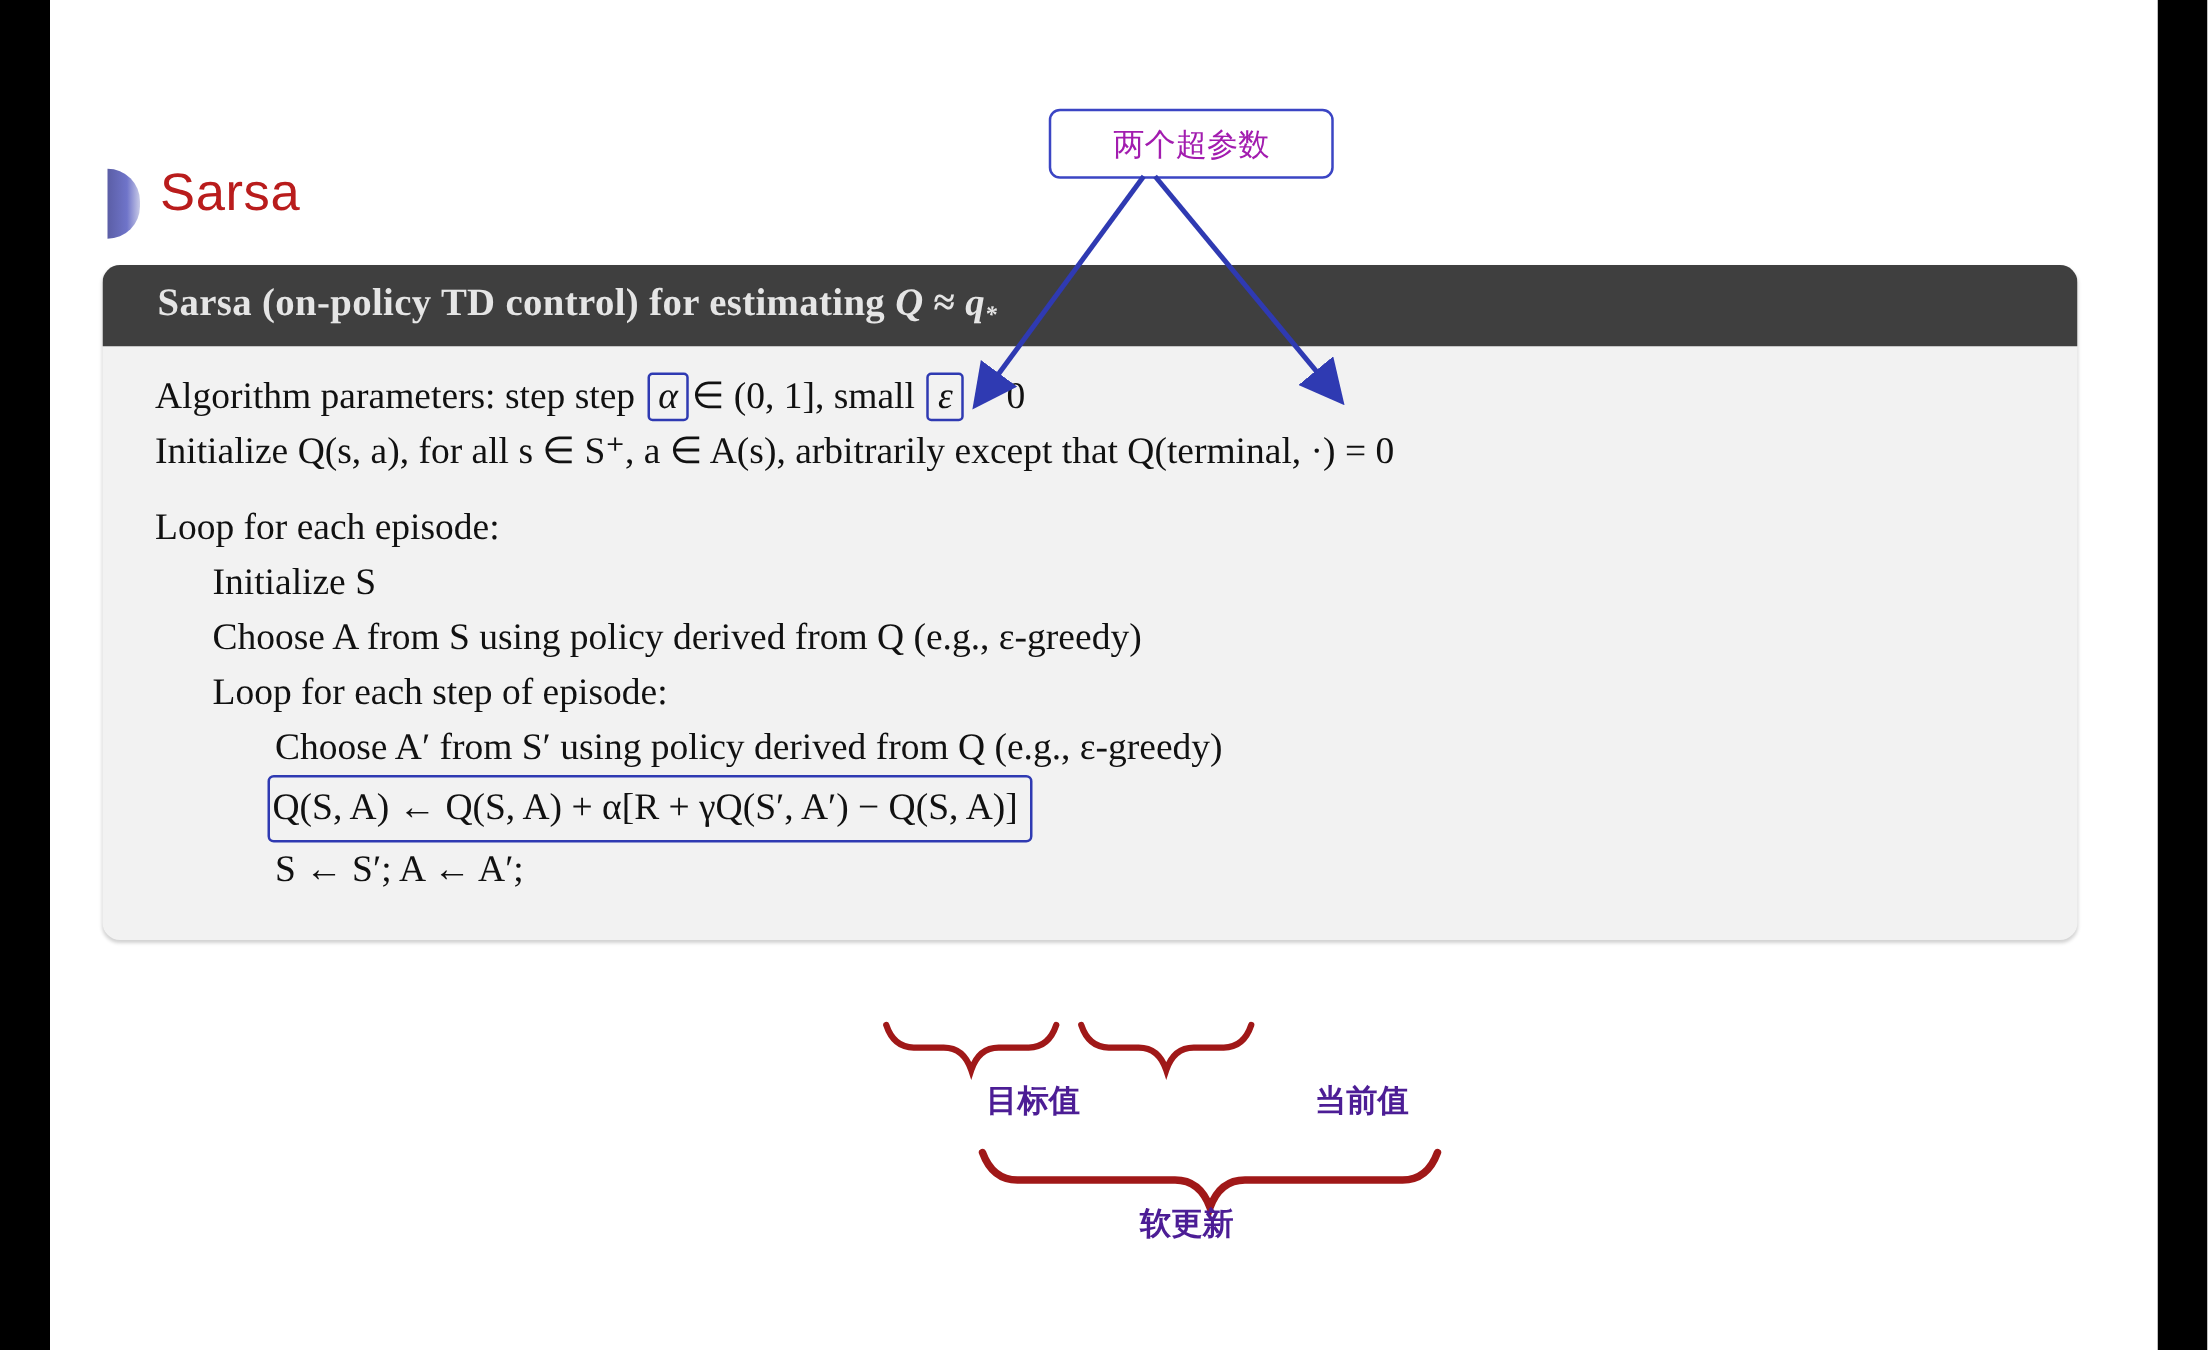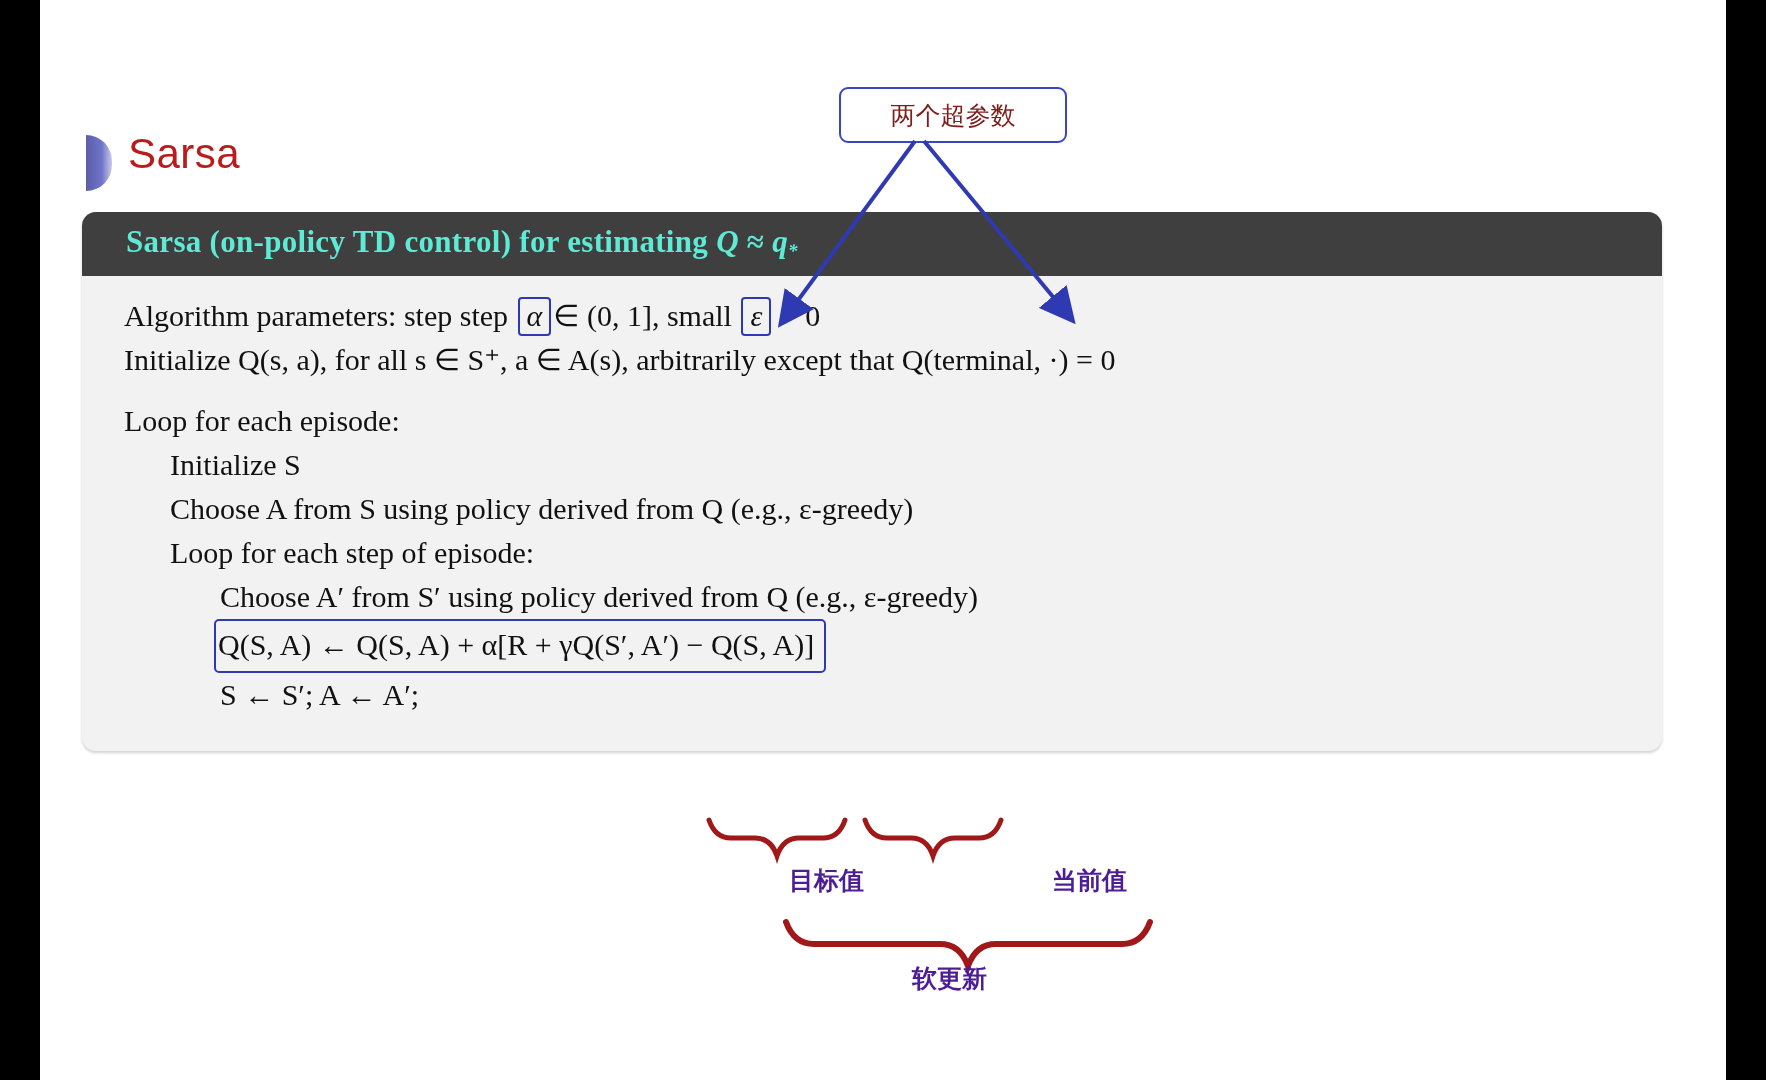--- a/index.html
+++ b/index.html
@@ -65,21 +65,21 @@
     left: 42px;
     top: 212px;
     width: 1580px;
     background: #f2f2f2;
     border-radius: 14px;
     box-shadow: 0 2px 3px rgba(0,0,0,0.18);
     overflow: hidden;
   }
   .algo-header {
     background: #3f3f3f;
-    color: #5eead4;
+    color: #e5e5e5;
     padding: 12px 44px 14px 44px;
     font-size: 31px;
     font-weight: bold;
     letter-spacing: 0.3px;
   }
   .algo-header .mathit { font-style: italic; }
   .algo-body {
     padding: 18px 42px 34px 42px;
     font-size: 30px;
     color: #111111;
@@ -116,21 +116,21 @@
     width: 224px;
     height: 52px;
     border: 2px solid #3b45c4;
     border-radius: 9px;
     background: #ffffff;
     display: flex;
     align-items: center;
     justify-content: center;
     font-family: "Liberation Sans", sans-serif;
     font-size: 25px;
-    color: #7f1d1d;
+    color: #a21caf;
   }
 
   .overlay-svg {
     position: absolute;
     left: 0; top: 0;
     width: 1766px;
     height: 1080px;
     pointer-events: none;
   }
 

